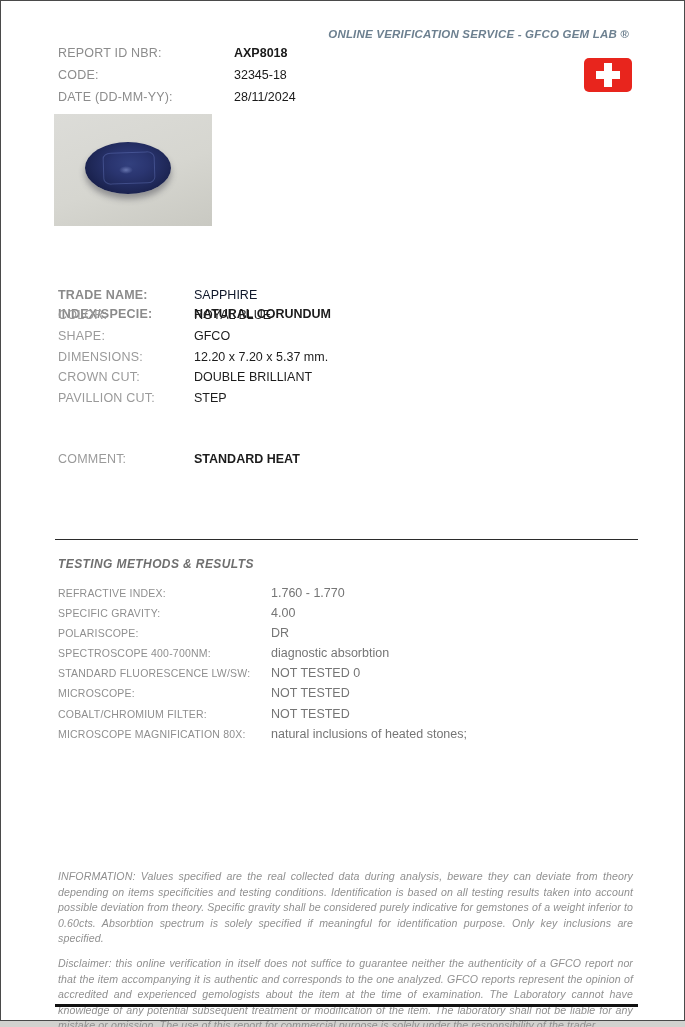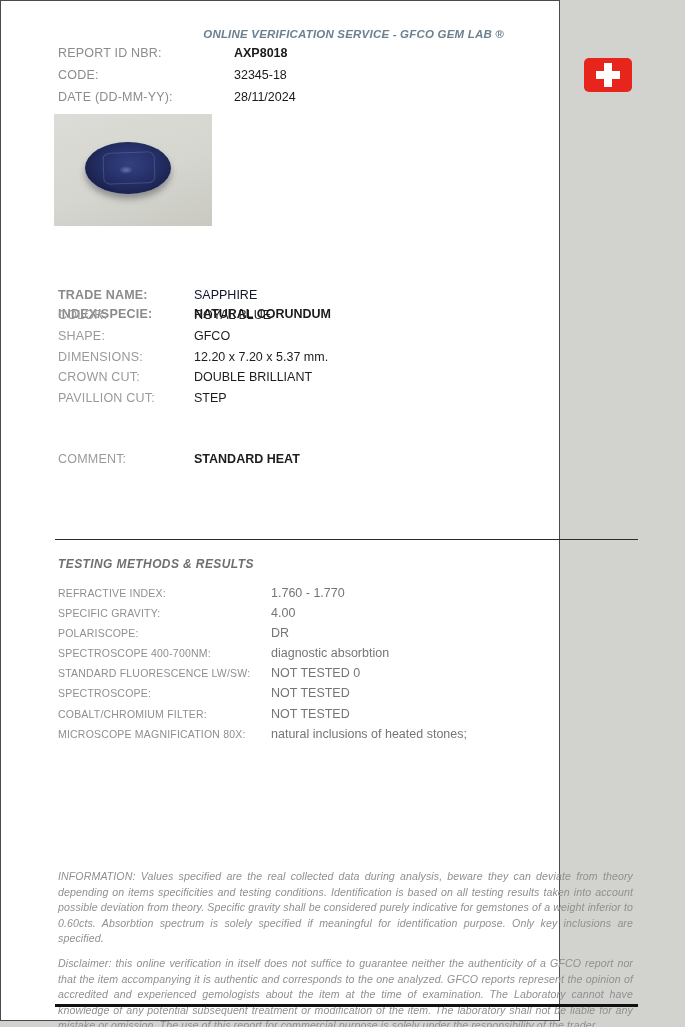--- a/index.html
+++ b/index.html
@@ -4,21 +4,21 @@
 <style>
   * { margin: 0; padding: 0; box-sizing: border-box; }
   html, body {
     width: 685px; height: 1027px;
     background: #d2d2cf;
     font-family: "Liberation Sans", sans-serif;
     overflow: hidden;
   }
   .page {
     position: absolute; top: 0; left: 0;
-    width: 560px; height: 1021px;
+    width: 685px; height: 1021px;
     background: #ffffff;
     border: 1px solid #4a4a4a;
   }
 
   
   .service-title {
     position: absolute; top: 27px; right: 55px;
     font-size: 11.5px; font-weight: bold; font-style: italic;
     color: #6d8090; letter-spacing: 0.2px;
   }
@@ -198,21 +198,21 @@
     </div>
     <div class="test-row">
       <span class="lbl">SPECTROSCOPE 400-700NM:</span>
       <span class="val">diagnostic absorbtion</span>
     </div>
     <div class="test-row">
       <span class="lbl">STANDARD FLUORESCENCE LW/SW:</span>
       <span class="val">NOT TESTED 0</span>
     </div>
     <div class="test-row">
-      <span class="lbl">SPECTROSCOPE:</span>
+      <span class="lbl">MICROSCOPE:</span>
       <span class="val">NOT TESTED</span>
     </div>
     <div class="test-row">
       <span class="lbl">COBALT/CHROMIUM FILTER:</span>
       <span class="val">NOT TESTED</span>
     </div>
     <div class="test-row">
       <span class="lbl">MICROSCOPE MAGNIFICATION 80X:</span>
       <span class="val">natural inclusions of heated stones;</span>
     </div>

